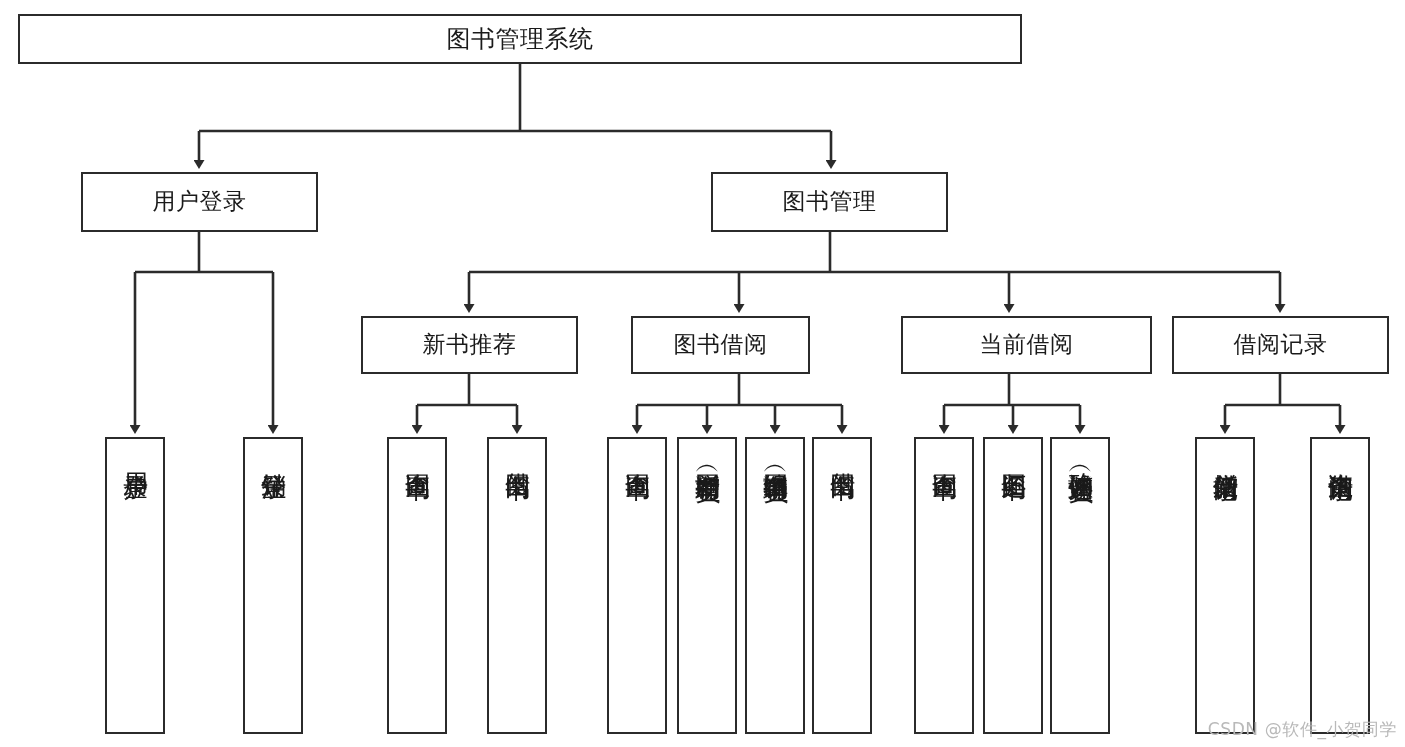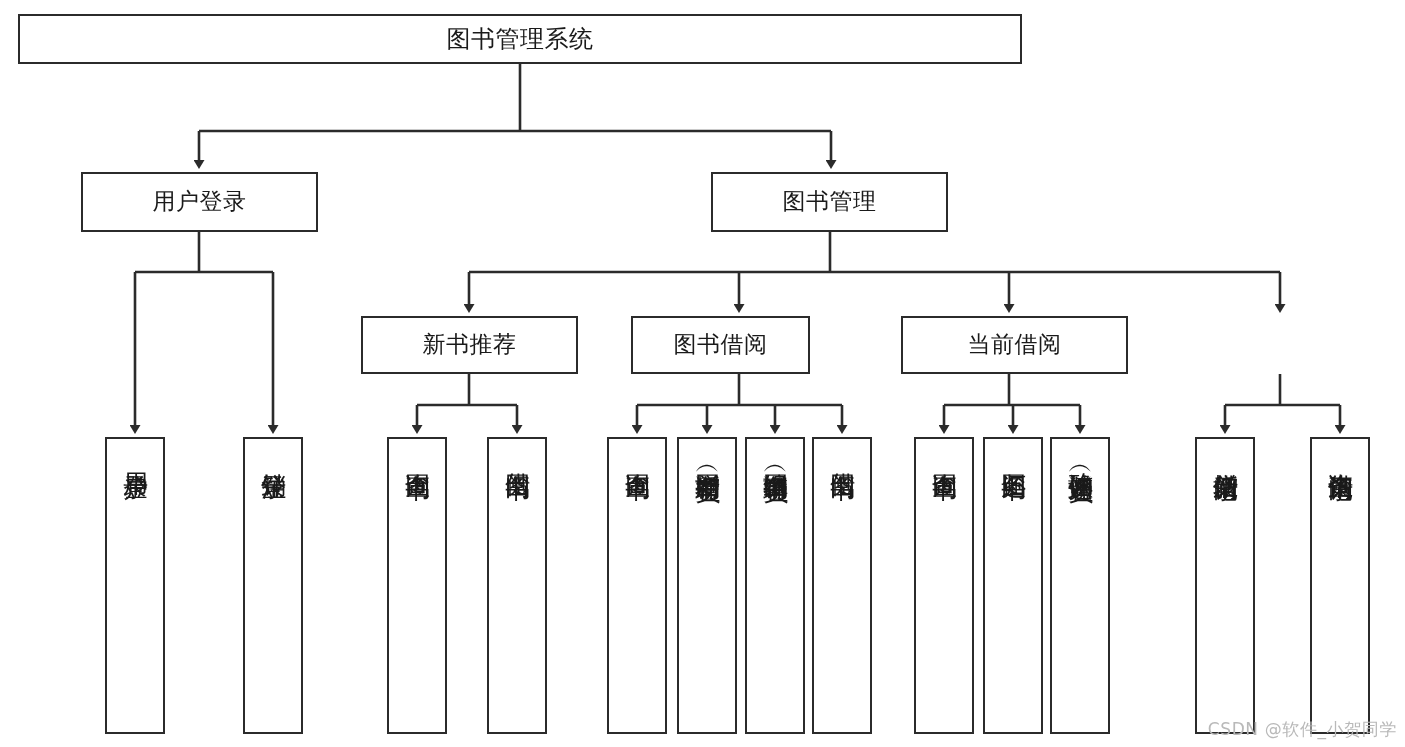--- a/index.html
+++ b/index.html
@@ -137,22 +137,25 @@
   <div class="node horiz" style="left:711px; top:172px; width:237px; height:60px;">
     <span class="label">图书管理</span>
   </div>
 
   <div class="node horiz" style="left:361px; top:316px; width:217px; height:58px;">
     <span class="label">新书推荐</span>
   </div>
   <div class="node horiz" style="left:631px; top:316px; width:179px; height:58px;">
     <span class="label">图书借阅</span>
   </div>
-  <div class="node horiz" style="left:901px; top:316px; width:227px; height:58px;">
+  <div class="node horiz" style="left:901px; top:316px; width:251px; height:58px;">
     <span class="label">当前借阅</span>
+  </div>
+  <div class="node horiz" style="left:1172px; top:316px; width:217px; height:58px;">
+    <span class="label">借阅记录</span>
   </div>
 
   <div class="node vert" style="left:105px; top:437px; width:60px; height:297px;">
     <span class="label">用户登录</span>
   </div>
   <div class="node vert" style="left:243px; top:437px; width:60px; height:297px;">
     <span class="label">注销登录</span>
   </div>
   <div class="node vert" style="left:387px; top:437px; width:60px; height:297px;">
     <span class="label">查询图书</span>

